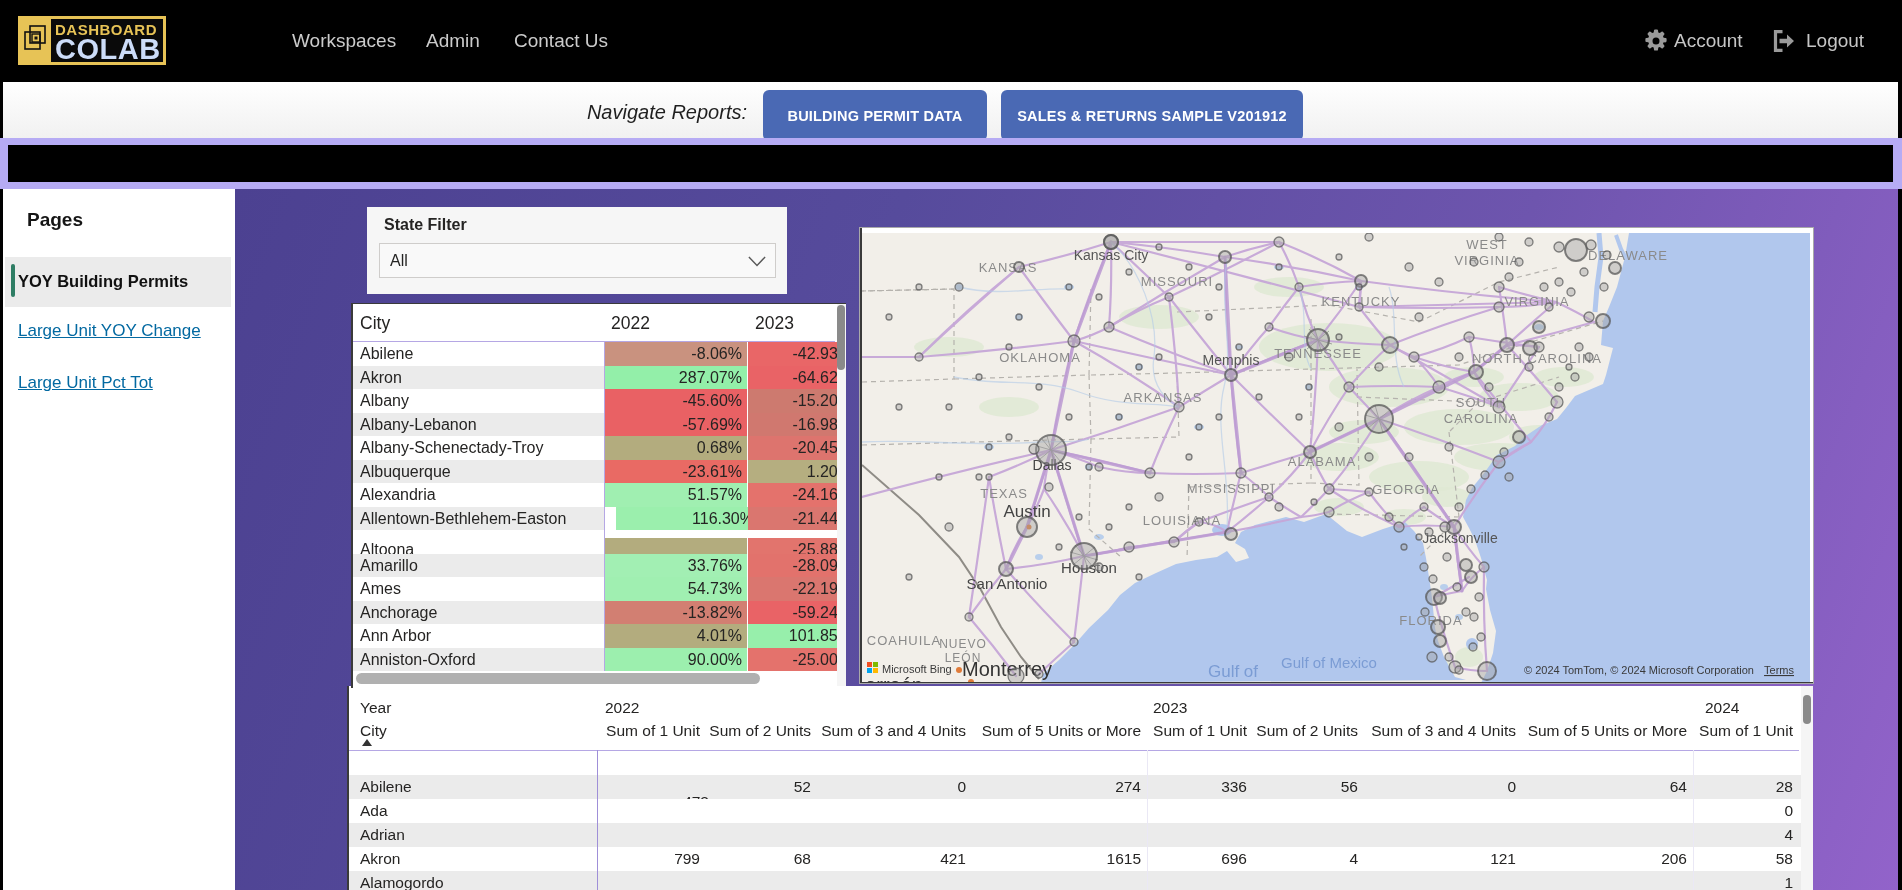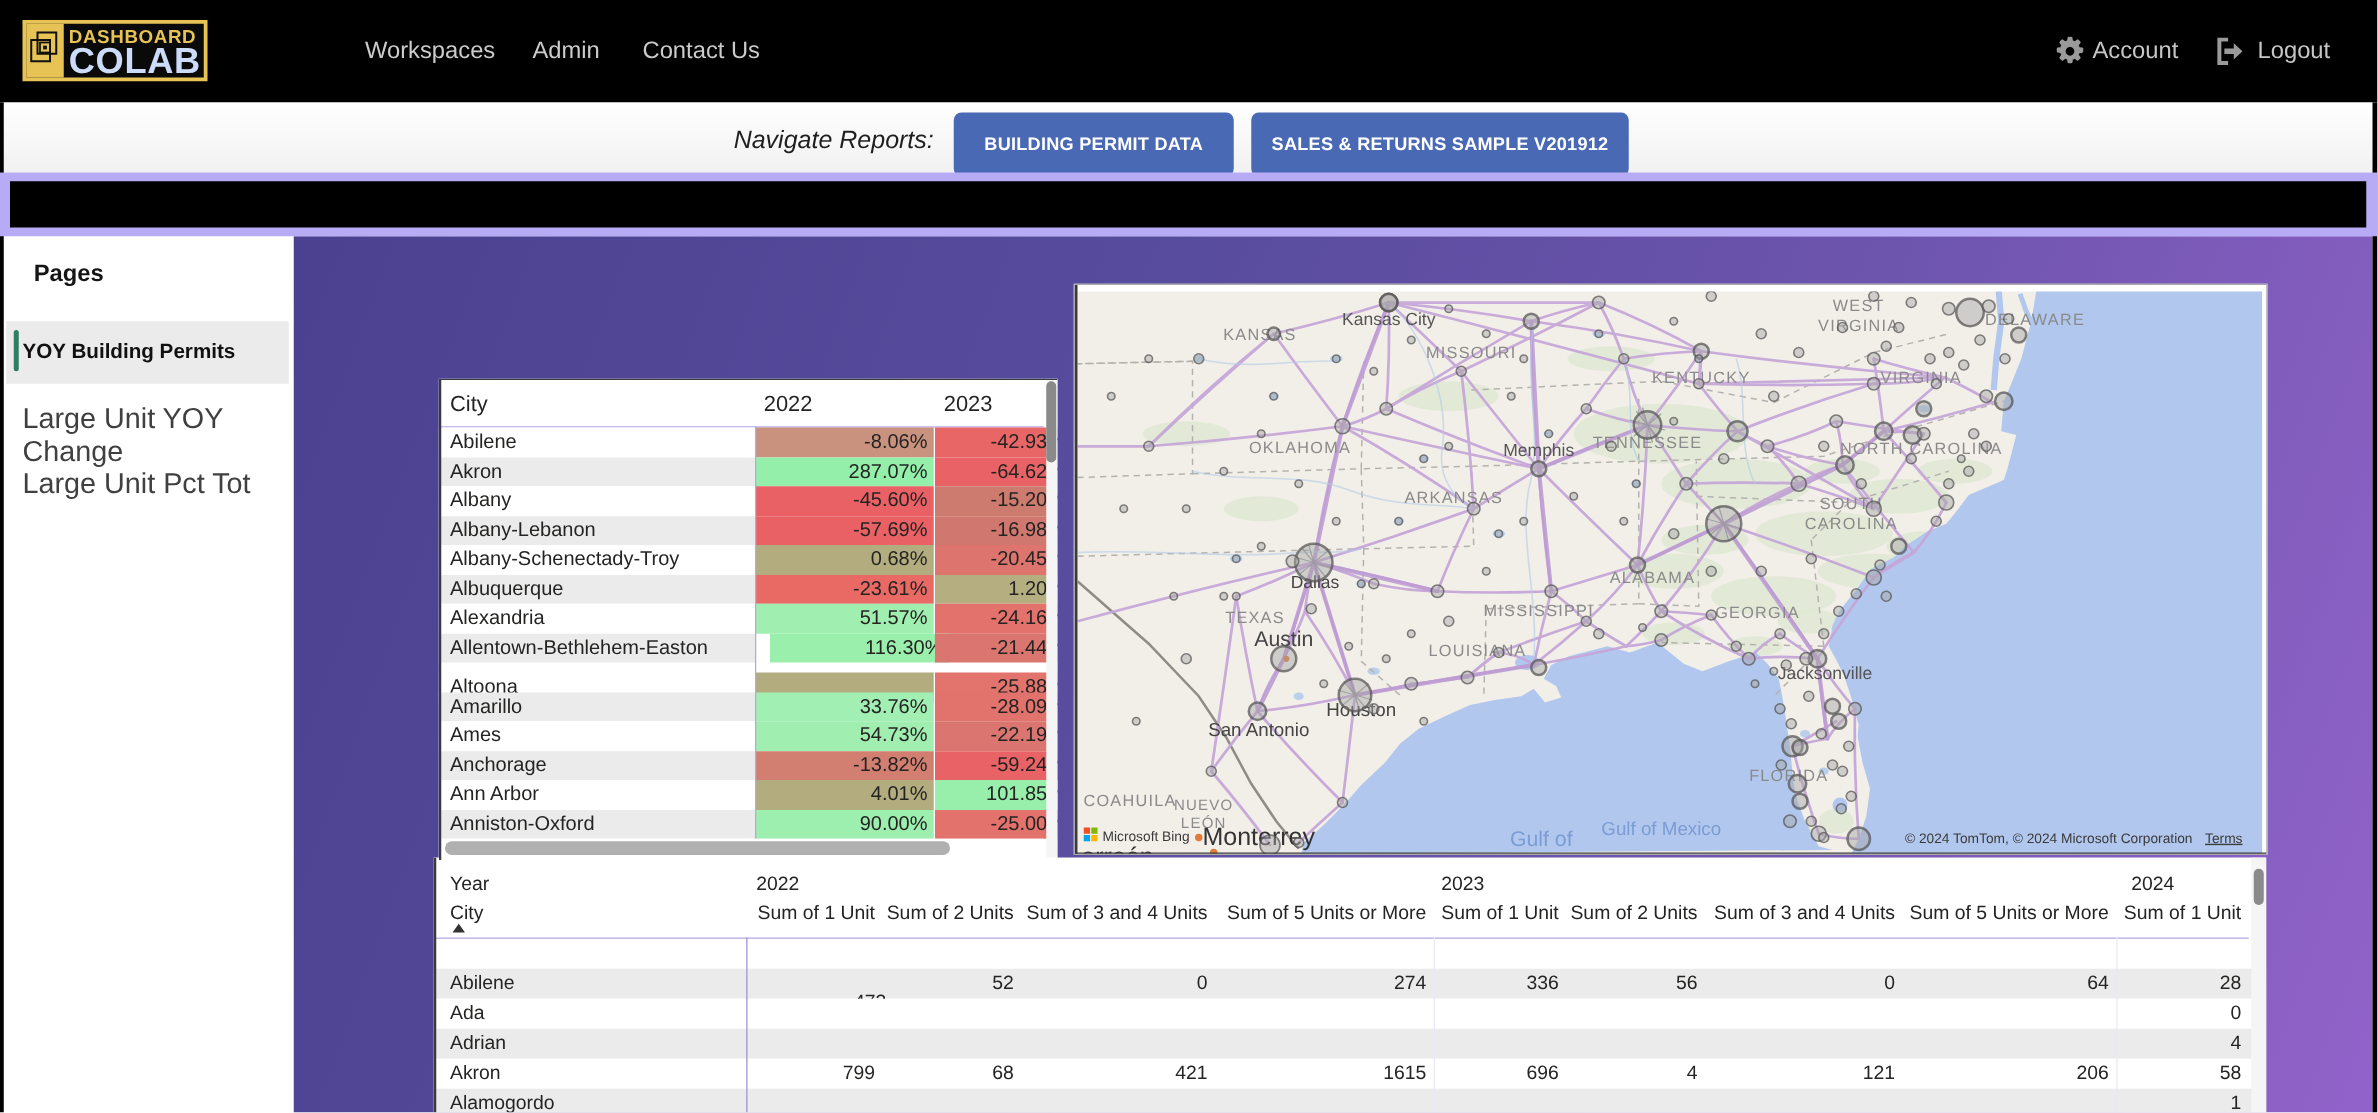--- a/index.html
+++ b/index.html
@@ -33,21 +33,21 @@
 
   
   #content { position:absolute; left:0; top:189px; width:1902px; height:701px; }
   #ledge { position:absolute; left:0; top:82px; width:3px; height:808px; background:#000; }
   #redge { position:absolute; left:1898px; top:82px; width:4px; height:808px; background:#000; }
   #sidebar { position:absolute; left:3px; top:0; width:232px; height:701px; background:#fff; }
   #pagesTitle { position:absolute; left:24px; top:20px; font-size:19px; font-weight:bold; color:#151515; }
   #selItem { position:absolute; left:2px; top:68px; width:226px; height:50px; background:#ebebeb; }
   #selItem .bar { position:absolute; left:6px; top:7px; width:4px; height:33px; background:#2e7d64; border-radius:2px; }
   #selItem .txt { position:absolute; left:13px; top:15px; font-size:16.5px; font-weight:bold; color:#111; }
-  .sideitem { position:absolute; left:15px; font-size:23px; color:#404040; }
+  .sideitem { position:absolute; left:15px; font-size:17px; color:#0369a1;text-decoration:underline; }
 
   #main { position:absolute; left:235px; top:0; width:1663px; height:701px;
     background:linear-gradient(110deg, #4c4191 0%, #564b9c 35%, #6e55ae 68%, #9263ca 100%); }
 
   
   #filterCard { position:absolute; left:132px; top:18px; width:420px; height:87px; background:#f6f6f6; }
   #filterCard .title { position:absolute; left:17px; top:9px; font-size:16px; font-weight:bold; color:#252423; }
   #filterCard .dd { position:absolute; left:12px; top:36px; width:397px; height:35px; background:#f9f9f9;
      border:1px solid #cfcdcb; }
   #filterCard .dd .val { position:absolute; left:10px; top:8px; font-size:16px; color:#252423; }
@@ -119,20 +119,29 @@
     <div id="sidebar">
       <div id="pagesTitle">Pages</div>
       <div id="selItem">
           <div class="bar"></div>
           <div class="txt">YOY Building Permits</div>
         </div>
       <div class="sideitem" style="top:132px;">Large Unit YOY Change</div>
       <div class="sideitem" style="top:184px;">Large Unit Pct Tot</div>
     </div>
     <div id="main">
+      <div id="filterCard">
+        <div class="title">State Filter</div>
+        <div class="dd">
+          <div class="val">All</div>
+          <svg class="abs" style="left:368px; top:12px;" width="18" height="11" viewBox="0 0 20 12">
+            <path fill="none" stroke="#5a5a5a" stroke-width="1.6" d="M1 1 L10 10.5 L19 1"></path>
+          </svg>
+        </div>
+      </div>
 
       <div id="tableCard">
 <div class="abs" style="left:0;top:0;width:2px;height:385px;background:#3a3a3a;z-index:5;"></div>
 <div class="abs" style="left:0;top:0;width:495px;height:1px;background:#3a3a3a;z-index:5;"></div>
 <div class="tc-city" style="top:10px; font-size:17.5px;">City</div>
 <div class="abs" style="left:260px; top:10px; font-size:17.5px;">2022</div>
 <div class="abs" style="left:404px; top:10px; font-size:17.5px;">2023</div>
 <div class="abs" style="left:0; top:38px; width:484px; height:1px; background:#b5a7e4;"></div>
 <div class="tc-row" style="top:39.3px;">
   <div class="abs" style="left:0; width:253px; height:23.5px; background:#ffffff;"></div>

